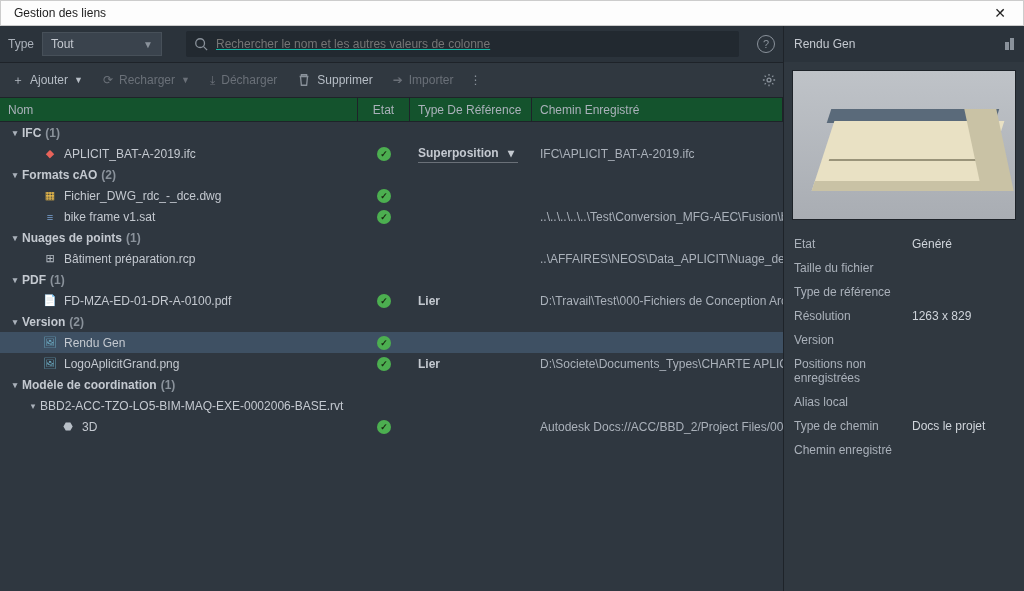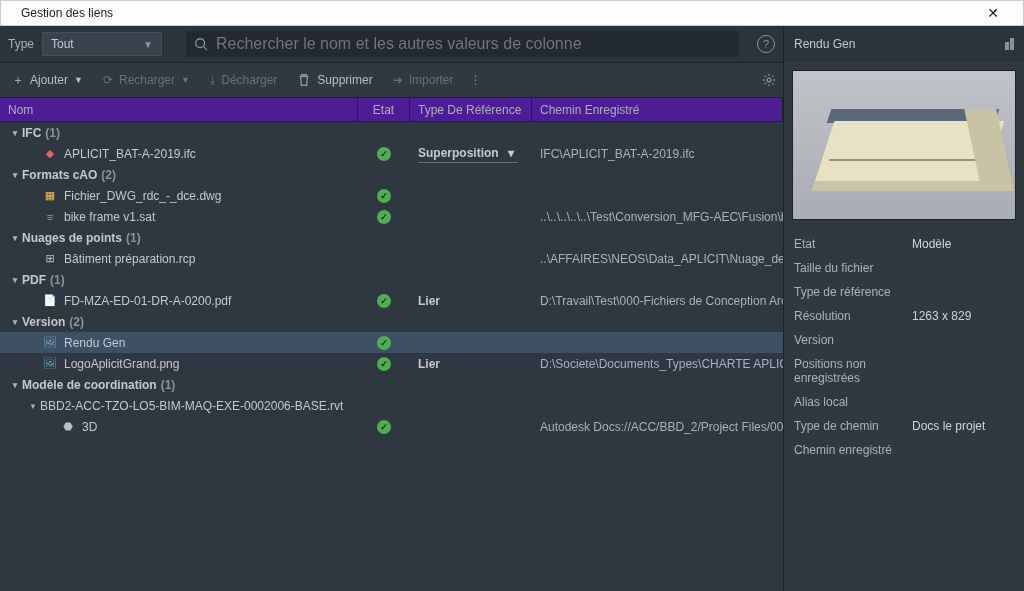--- a/index.html
+++ b/index.html
@@ -1,36 +1,36 @@
 <!DOCTYPE html>
 <html><head>
 <meta charset="utf-8">
 <style>
   * { box-sizing: border-box; margin: 0; padding: 0; }
   html, body { width: 1024px; height: 591px; font-family: "Segoe UI", Arial, sans-serif; font-size: 12px; color: #c4c9d0; background: #2f3740; overflow: hidden; }
-  .titlebar { height: 26px; background: #fdfdfd; color: #222; display: flex; align-items: center; padding: 0 20px; border: 1px solid #ccc; }
+  .titlebar { height: 26px; background: #fdfdfd; color: #222; display: flex; align-items: center; padding: 0 13px; border: 1px solid #ccc; }
   .titlebar .title { flex: 1; font-size: 12px; }
   .titlebar .close { width: 20px; text-align: center; cursor: pointer; font-size: 14px; }
   .app { display: flex; height: calc(100% - 26px); }
   .main { flex: 1; display: flex; flex-direction: column; border-right: 1px solid #1e2329; min-width: 0; }
   .side { width: 240px; display: flex; flex-direction: column; background: #303840; }
   .toolbar1 { height: 36px; display: flex; align-items: center; gap: 8px; padding: 0 8px; background: #2b333b; }
   .label { color: #aab1ba; }
   .select { width: 120px; height: 24px; background: #3a434d; border: 1px solid #475059; display: flex; align-items: center; padding: 0 8px; justify-content: space-between; cursor: pointer; }
   .select .chev { font-size: 10px; color: #8a929b; }
   .search { flex: 1; height: 26px; background: #222930; border-radius: 2px; display: flex; align-items: center; gap: 8px; padding: 0 8px; margin-left: 16px; }
-  .search input { flex: 1; background: transparent; border: none; outline: none; color: #14b8a6; font-size: 16px; }
+  .search input { flex: 1; background: transparent; border: none; outline: none; color: #14b8a6; font-size: 12px; text-decoration: underline; }
   .help-icon { width: 18px; height: 18px; border: 1.5px solid #8a929b; border-radius: 50%; display: flex; align-items: center; justify-content: center; font-size: 11px; color: #8a929b; margin-left: 10px; cursor: pointer; }
   .toolbar2 { height: 36px; display: flex; align-items: center; gap: 4px; padding: 0 4px; background: #303840; border-top: 1px solid #1e2329; border-bottom: 1px solid #1e2329; }
   .tbtn { display: flex; align-items: center; gap: 6px; padding: 4px 8px; border-radius: 2px; cursor: pointer; color: #b7bec6; }
   .tbtn.dim { color: #6a7078; }
   .tbtn .chev { font-size: 9px; }
   .spacer { flex: 1; }
   .iconbtn { width: 20px; height: 20px; display: flex; align-items: center; justify-content: center; cursor: pointer; color: #8a929b; }
-  .headerrow { display: flex; height: 24px; align-items: stretch; background: #4c1d95; border-bottom: 1px solid #1e2329; }
+  .headerrow { display: flex; height: 24px; align-items: stretch; background: #14532d; border-bottom: 1px solid #1e2329; }
   .hcell { display: flex; align-items: center; padding: 0 8px; border-right: 1px solid #1e2329; color: #aab1ba; font-size: 12px; overflow: hidden; white-space: nowrap; }
   .col-name { width: 358px; }
   .col-state { width: 52px; justify-content: center; }
   .col-type { width: 122px; }
   .col-path { flex: 1; }
   .rows { flex: 1; overflow: hidden; }
   .row { display: flex; height: 21px; align-items: center; }
   .row.group .name { font-weight: 600; }
   .row.selected { background: #3e5063; }
   .cell { display: flex; align-items: center; overflow: hidden; white-space: nowrap; }
@@ -227,21 +227,21 @@
           </div>
           <div class="cell state"></div>
           <div class="cell type"></div>
           <div class="cell path"></div>
         </div>
         <div class="row">
           <div class="cell name">
             <span class="indent" style="width: 26px;"></span>
             <span class="twisty">&nbsp;</span>
             <span class="ficon" style="color: rgb(232, 99, 90);">📄</span>
-            <span>FD-MZA-ED-01-DR-A-0200.pdf</span>
+            <span>FD-MZA-ED-01-DR-A-0100.pdf</span>
           </div>
           <div class="cell state">
             <span class="ok">✓</span>
           </div>
           <div class="cell type">Lier</div>
           <div class="cell path">D:\Travail\Test\000-Fichiers de Conception Archite</div>
         </div>
         <div class="row group">
           <div class="cell name">
             <span class="indent" style="width: 8px;"></span>
@@ -328,21 +328,21 @@
       <div class="thumb">
         <div class="bld-roof"></div>
         <div class="bld-base"></div>
         <div class="bld-bal"></div>
         <div class="bld-side"></div>
       </div>
     </div>
     <div class="proplist" id="proplist">
         <div class="prop">
           <div class="k">Etat</div>
-          <div class="v">Modèle</div>
+          <div class="v">Généré</div>
         </div>
         <div class="prop">
           <div class="k">Taille du fichier</div>
           <div class="v"></div>
         </div>
         <div class="prop">
           <div class="k">Type de référence</div>
           <div class="v"></div>
         </div>
         <div class="prop">

